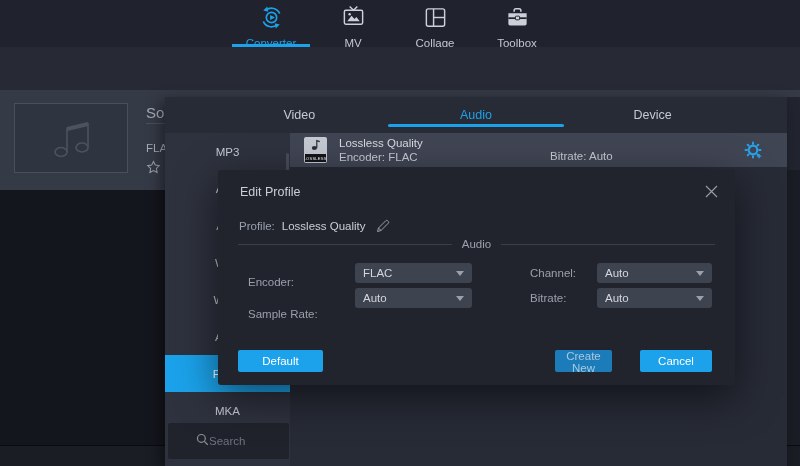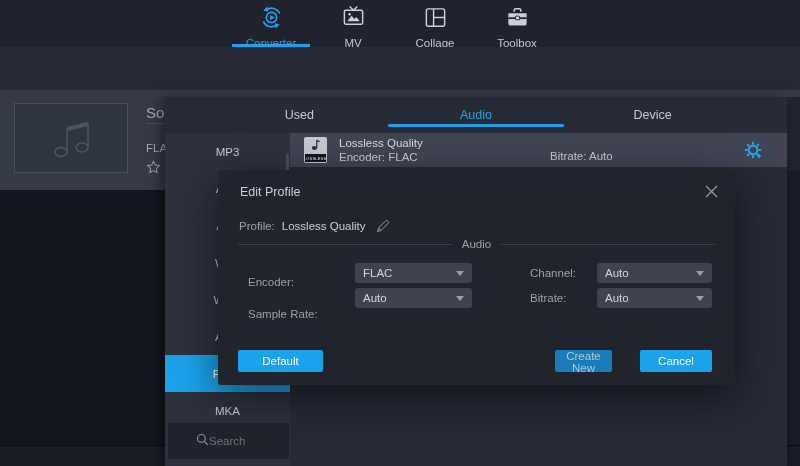--- a/index.html
+++ b/index.html
@@ -213,21 +213,21 @@
 
   <div class="main-dark"></div>
   <div class="bottom-strip"></div>
   <div class="right-strip">
       <div class="seg-top"></div>
     </div>
 
   <div class="panel">
     <div class="tabs">
       <div class="tab">
-        <span>Used</span>
+        <span>Video</span>
       </div>
       <div class="tab active">
         <span>Audio</span>
       </div>
       <div class="tab">
         <span>Device</span>
       </div>
     </div>
 
     <div class="profile-row">

